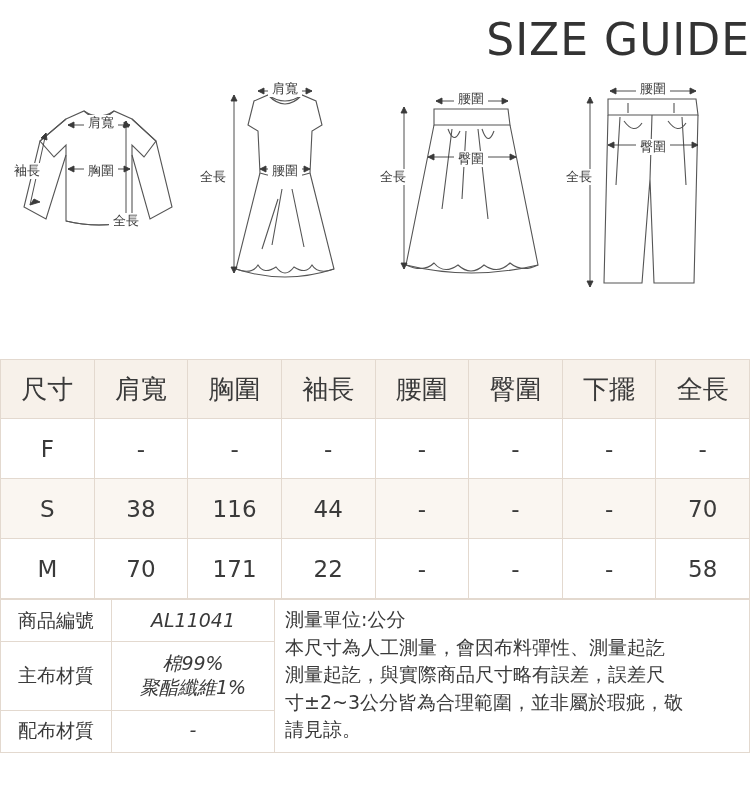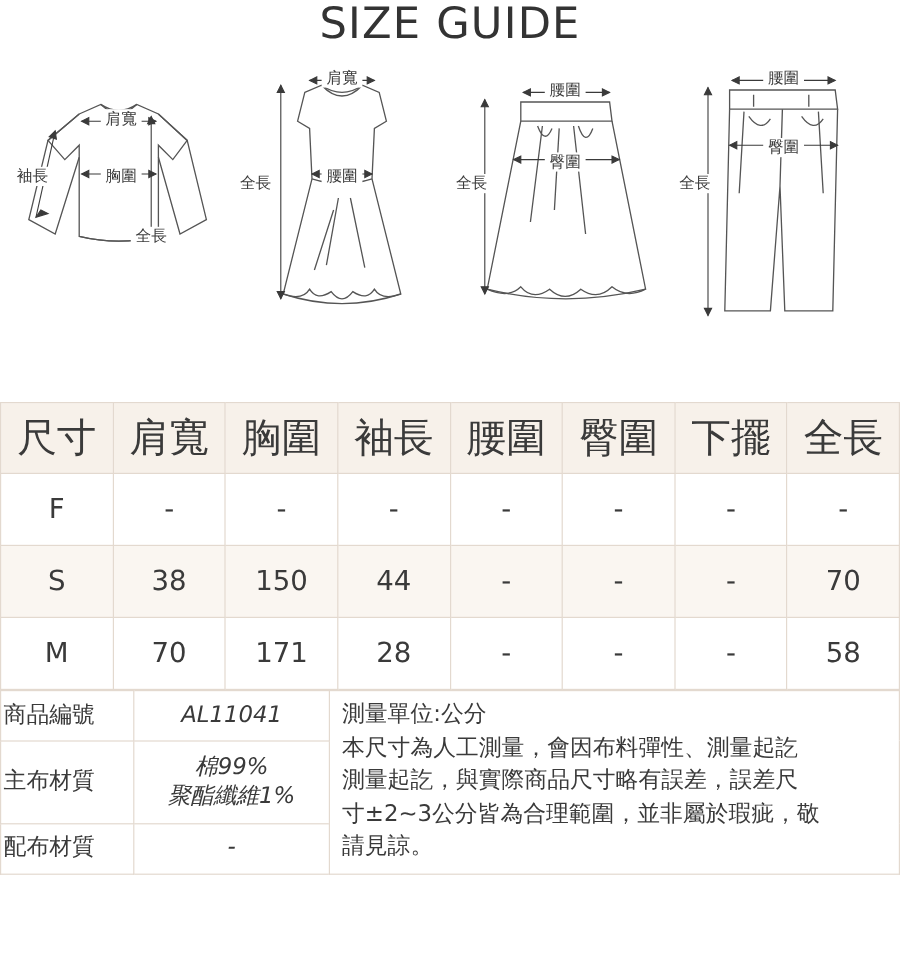--- a/index.html
+++ b/index.html
@@ -15,25 +15,26 @@
     overflow: hidden;
   }
   .page {
     position: relative;
     width: 750px;
     height: 806px;
     background: #ffffff;
   }
   
   .title {
-    text-align: center;
-    font-size: 36px;
+    text-align: right;
+    font-size: 44px;
     letter-spacing: 1px;
     font-weight: 400;
     color: #333333;
+    padding-top: 14px;
     padding-bottom: 4px;
     font-family: "DejaVu Sans", sans-serif;
   }
   
   .figures {
     display: flex;
     justify-content: space-between;
     align-items: flex-start;
     padding: 0 6px;
     height: 290px;
@@ -55,21 +56,21 @@
     text-align: center;
     font-size: 23px;
     font-weight: 400;
     color: #3a3a3a;
     border: 1px solid #e3d9cf;
     height: 57px;
     font-family: "DejaVu Sans", "Liberation Sans", sans-serif;
   }
   .size-table thead th {
     background: #f7f1ea;
-    font-size: 33px;
+    font-size: 26px;
     height: 56px;
   }
   .size-table tbody td {
     background: #ffffff;
   }
   .size-table tbody tr.alt td {
     background: #faf6f1;
   }
   
   .info-table {
@@ -79,21 +80,21 @@
   }
   .info-table td {
     border: 1px solid #e3d9cf;
     font-size: 19px;
     color: #3a3a3a;
     vertical-align: middle;
     font-family: "DejaVu Sans", "Liberation Sans", sans-serif;
   }
   .info-label {
     width: 106px;
-    text-align: left;
+    text-align: center;
     padding: 6px 2px;
     line-height: 1.25;
   }
   .info-value {
     width: 158px;
     text-align: center;
     padding: 6px 2px;
     line-height: 1.25;
     font-style: italic;
   }
@@ -280,32 +281,32 @@
         <td>-</td>
         <td>-</td>
         <td>-</td>
         <td>-</td>
         <td>-</td>
         <td>-</td>
       </tr>
       <tr class="alt">
         <td>S</td>
         <td>38</td>
-        <td>150</td>
+        <td>116</td>
         <td>44</td>
         <td>-</td>
         <td>-</td>
         <td>-</td>
         <td>70</td>
       </tr>
       <tr>
         <td>M</td>
         <td>70</td>
         <td>171</td>
-        <td>28</td>
+        <td>22</td>
         <td>-</td>
         <td>-</td>
         <td>-</td>
         <td>58</td>
       </tr>
     </tbody>
   </table>
 
   <table class="info-table">
     <tbody>

